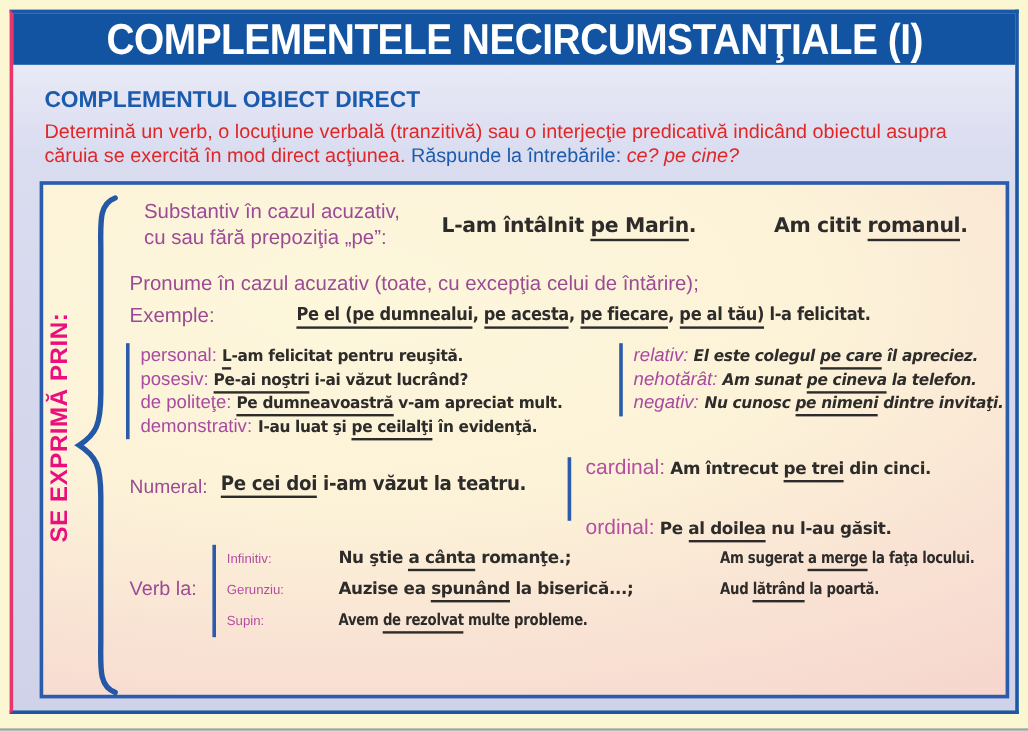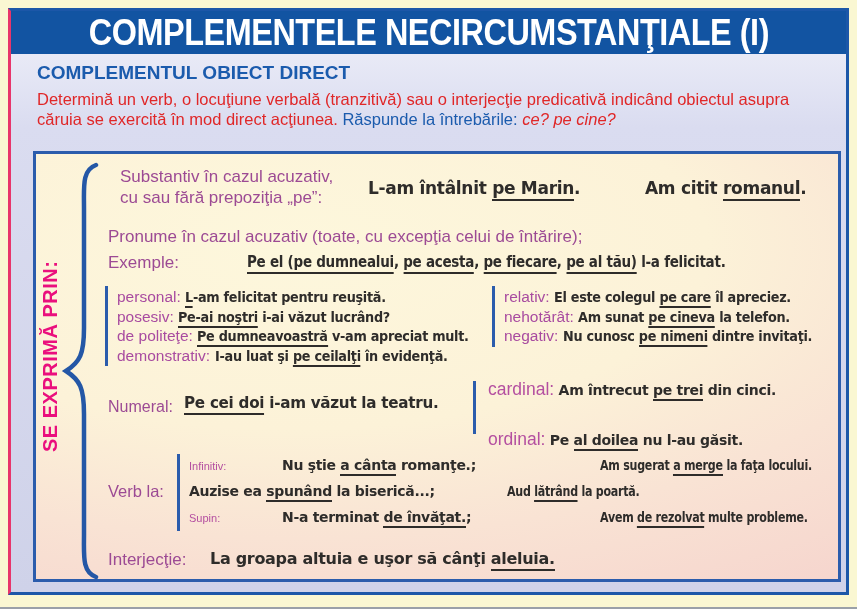--- a/index.html
+++ b/index.html
@@ -6,21 +6,21 @@
   .page{position:relative;width:857px;height:609px;background:#faf7d2;
         font-family:"Liberation Sans",sans-serif;overflow:hidden;box-sizing:border-box;
         border-bottom:2px solid #9aa0a8;}
   .poster{position:absolute;left:8px;top:8px;right:8px;bottom:12px;
         border:3px solid #1c57a8;border-left-color:#e8356b;
         background:linear-gradient(180deg,#f1f2fa 0%,#dadcf0 20%,#cfd2e9 100%);}
   .title-bar{height:43px;background:#1254a2;display:flex;align-items:center;justify-content:center;overflow:hidden;}
   .title-bar .t{color:#ffffff;font-weight:700;font-size:36px;letter-spacing:-0.5px;
         white-space:nowrap;transform:scaleX(.9);}
   .subheader{height:97px;padding:5px 26px 0;box-sizing:border-box;}
-  .subtitle{color:#1b5bad;font-size:19px;font-weight:700;margin:3px 0 5px;}
+  .subtitle{color:#1b5bad;font-size:19px;font-weight:700;margin:14px 0 5px;}
   .definition{font-size:16.5px;line-height:1.24;margin:0;color:#e02728;}
   .def-blue{color:#1b5bad;}
   .def-q{font-style:italic;margin-top:12px;}
 
   .content-box{position:absolute;left:22px;right:5px;top:140px;bottom:10px;
         border:3px solid #2b5cac;
         background:radial-gradient(ellipse 115% 95% at 32% 22%,
                    #fdf7dc 0%,#fcf2d8 45%,#f9e3d4 72%,#f6d6ce 100%);}
   .side-label{position:absolute;left:3px;top:52px;height:300px;display:flex;align-items:center;
         justify-content:center;writing-mode:vertical-rl;transform:rotate(180deg);
@@ -37,22 +37,22 @@
   .r-sub .e1{position:absolute;left:320px;top:12px;font-size:17px;}
   .r-sub .e2{position:absolute;left:597px;top:12px;font-size:17px;}
 
   .r-pronlbl{position:absolute;left:72px;top:73px;font-size:17px;}
   .r-exemple{position:absolute;left:72px;top:99px;right:6px;height:24px;}
   .r-exemple .lbl{font-size:17px;}
   .r-exemple .ex{position:absolute;left:139px;top:0;font-size:15px;transform:scaleX(.9);}
 
   .col-left{position:absolute;left:69px;top:132px;width:387px;border-left:3px solid #2b5cac;
         padding:1px 0 1px 9px;box-sizing:border-box;}
-  .col-right{position:absolute;left:456px;top:132px;right:4px;border-left:3px solid #2b5cac;
-        padding:1px 0 1px 9px;box-sizing:border-box;}
+  .col-right{position:absolute;left:480px;top:132px;right:4px;border-left:3px solid #2b5cac;
+        padding:1px 0 1px 9px;box-sizing:border-box;font-style:italic;}
   .pline{height:19.5px;line-height:19.5px;white-space:nowrap;}
   .pline .sublbl{color:#a84ba0;font-size:15.5px;}
   .pline .ex{font-size:13.5px;transform:scaleX(.95);}
 
   .r-num{position:absolute;left:0;top:225px;right:6px;height:58px;}
   .r-num .lbl{position:absolute;left:72px;top:19px;font-size:16px;}
   .r-num .exmain{position:absolute;left:148px;top:14px;font-size:16.5px;transform:scaleX(.92);}
   .vbar{position:absolute;width:3px;background:#2b5cac;}
   .r-num .vbar{left:437px;top:2px;height:53px;}
   .cline{position:absolute;left:452px;white-space:nowrap;}
@@ -139,31 +139,27 @@
       <div class="r-verb">
         <span class="lbl lblc">Verb la:</span>
         <div class="vbar"></div>
         <div class="vlines">
           <div class="vline">
             <span class="vlbl">Infinitiv:</span>
             <span class="ex vleft"><span>Nu ştie </span><span class="u">a cânta</span><span> romanţe.;</span></span>
             <span class="ex vright"><span>Am sugerat </span><span class="u">a merge</span><span> la faţa locului.</span></span>
           </div>
           <div class="vline">
+            <span class="vlbl">Gerunziu:</span>
             <span class="ex vleft"><span>Auzise ea </span><span class="u">spunând</span><span> la biserică...;</span></span>
             <span class="ex vright"><span>Aud </span><span class="u">lătrând</span><span> la poartă.</span></span>
           </div>
           <div class="vline">
             <span class="vlbl">Supin:</span>
-            <span class="ex vleft"><span>N-a terminat </span><span class="u">de învăţat.</span><span>;</span></span>
             <span class="ex vright"><span>Avem </span><span class="u">de rezolvat</span><span> multe probleme.</span></span>
           </div>
         </div>
       </div>
 
-      <div class="r-int">
-        <span class="lbl lblc">Interjecţie:</span>
-        <span class="ex"><span>La groapa altuia e uşor să cânţi </span><span class="u">aleluia.</span></span>
-      </div>
 
     </div>
   </div>
 </div>
 
 </body></html>

